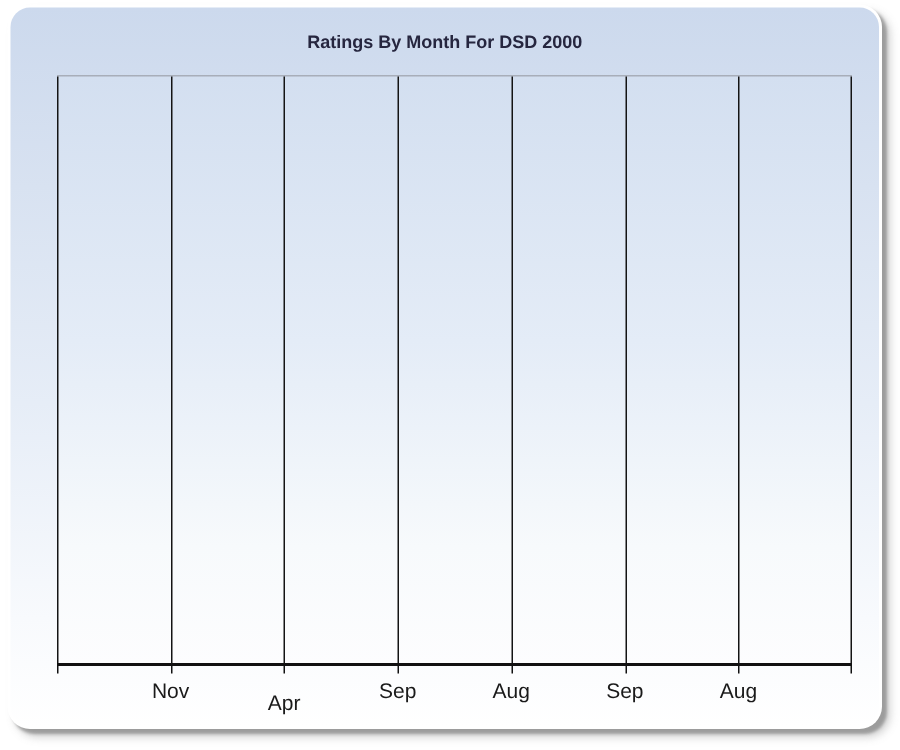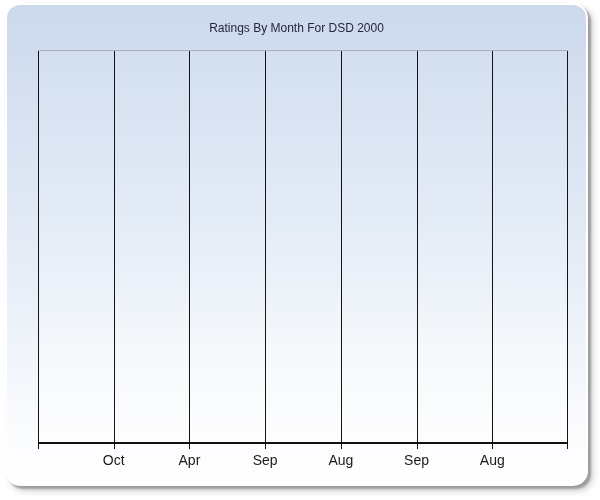--- a/index.html
+++ b/index.html
@@ -29,20 +29,21 @@
     overflow: hidden;
   }
   .chart-title {
     position: absolute;
     top: 16px;
     left: 0;
     width: 100%;
     text-align: center;
     font-size: 12px;
     color: #26263f;
+    font-weight: bold;
   }
   .plot-area {
     position: absolute;
     left: 31px;
     top: 45px;
     width: 530px;
     height: 392px;
     border-top: 1px solid #a8aeb9;
     background: linear-gradient(180deg, #d3dff0 0%, #e4ecf7 45%, #f7fafc 80%, #fdfdfe 100%);
   }
@@ -100,22 +101,22 @@
           <div class="axis-tick" style="left: calc(0%);"></div>
           <div class="axis-tick" style="left: calc(14.2857%);"></div>
           <div class="axis-tick" style="left: calc(28.5714%);"></div>
           <div class="axis-tick" style="left: calc(42.8571%);"></div>
           <div class="axis-tick" style="left: calc(57.1429%);"></div>
           <div class="axis-tick" style="left: calc(71.4286%);"></div>
           <div class="axis-tick" style="left: calc(85.7143%);"></div>
           <div class="axis-tick" style="left: calc(100% - 1px);"></div>
         </div>
       <div id="xlabels">
-          <div class="x-axis-label" style="left: calc(14.2857%);">Oct</div>
-          <div class="x-axis-label" style="left: calc(28.5714%);">Apr</div>
+          <div class="x-axis-label" style="left: calc(14.2857%);">Nov</div>
+          <div class="x-axis-label" style="left: calc(28.5714%); margin-top: 8px;">Apr</div>
           <div class="x-axis-label" style="left: calc(42.8571%);">Sep</div>
           <div class="x-axis-label" style="left: calc(57.1429%); text-align: right;">Aug</div>
           <div class="x-axis-label" style="left: calc(71.4286%);">Sep</div>
           <div class="x-axis-label" style="left: calc(85.7143%);">Aug</div>
         </div>
     </div>
   </div>
 </div>
 
 </body></html>

